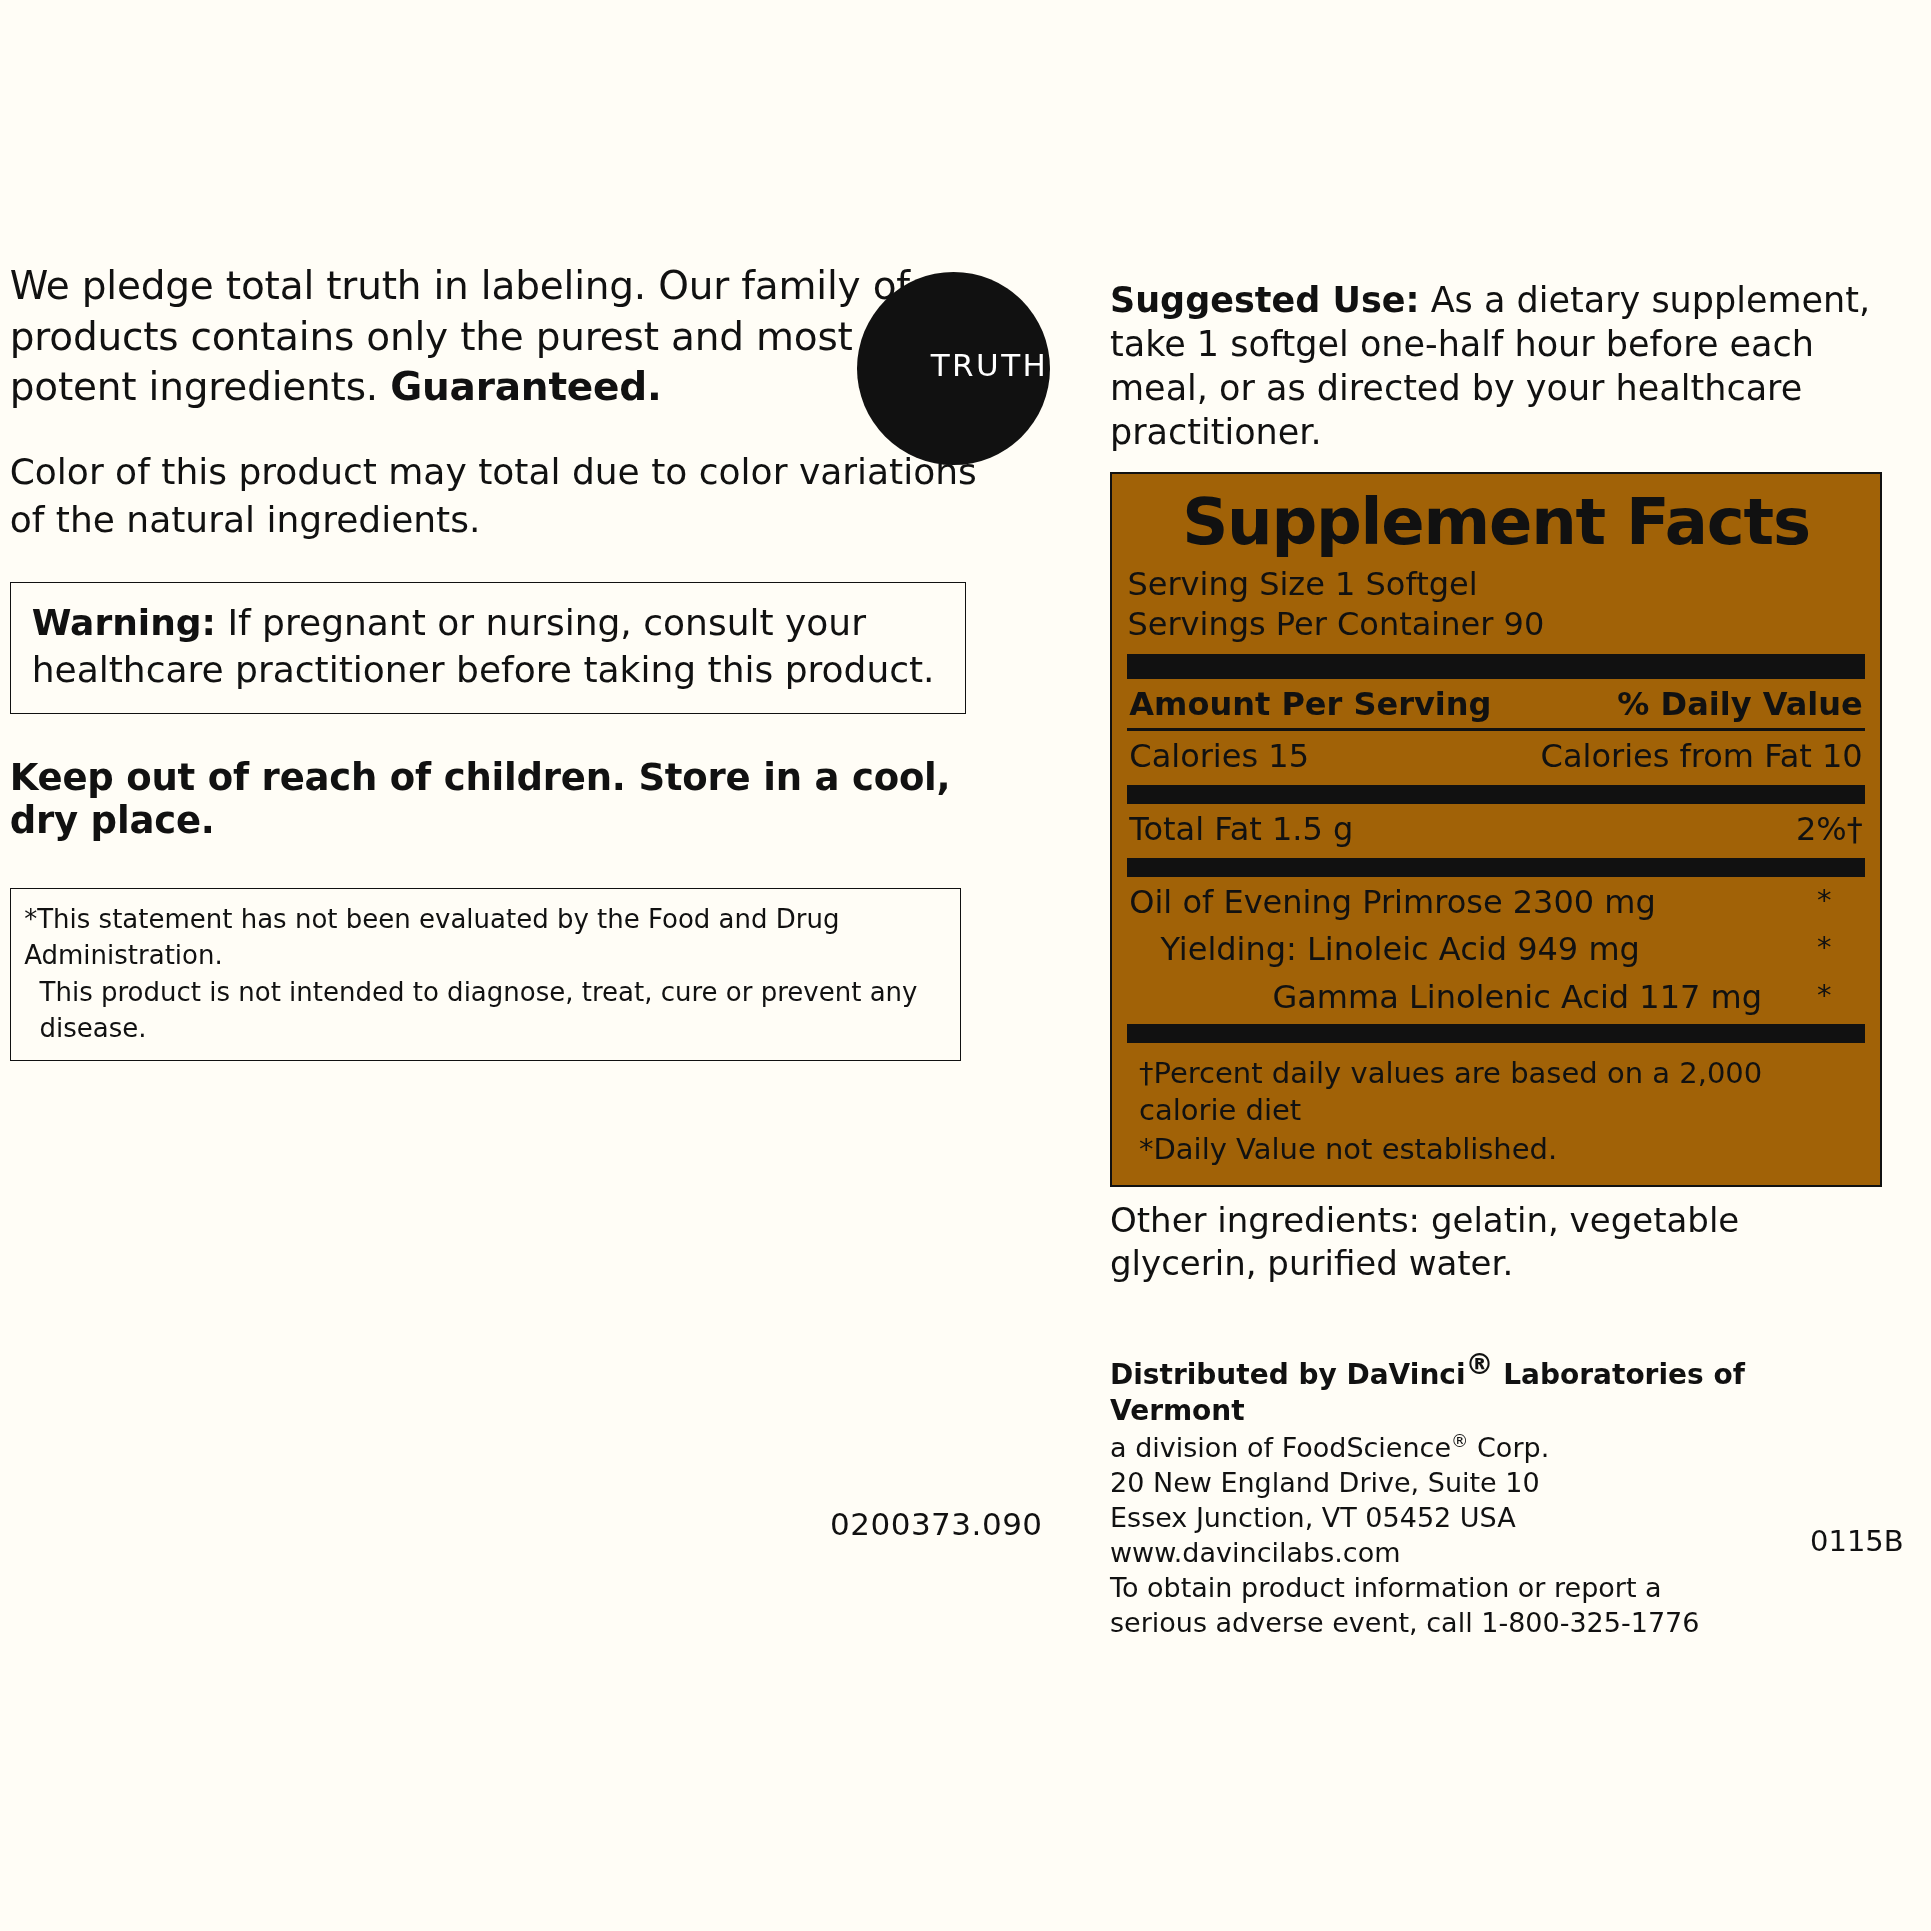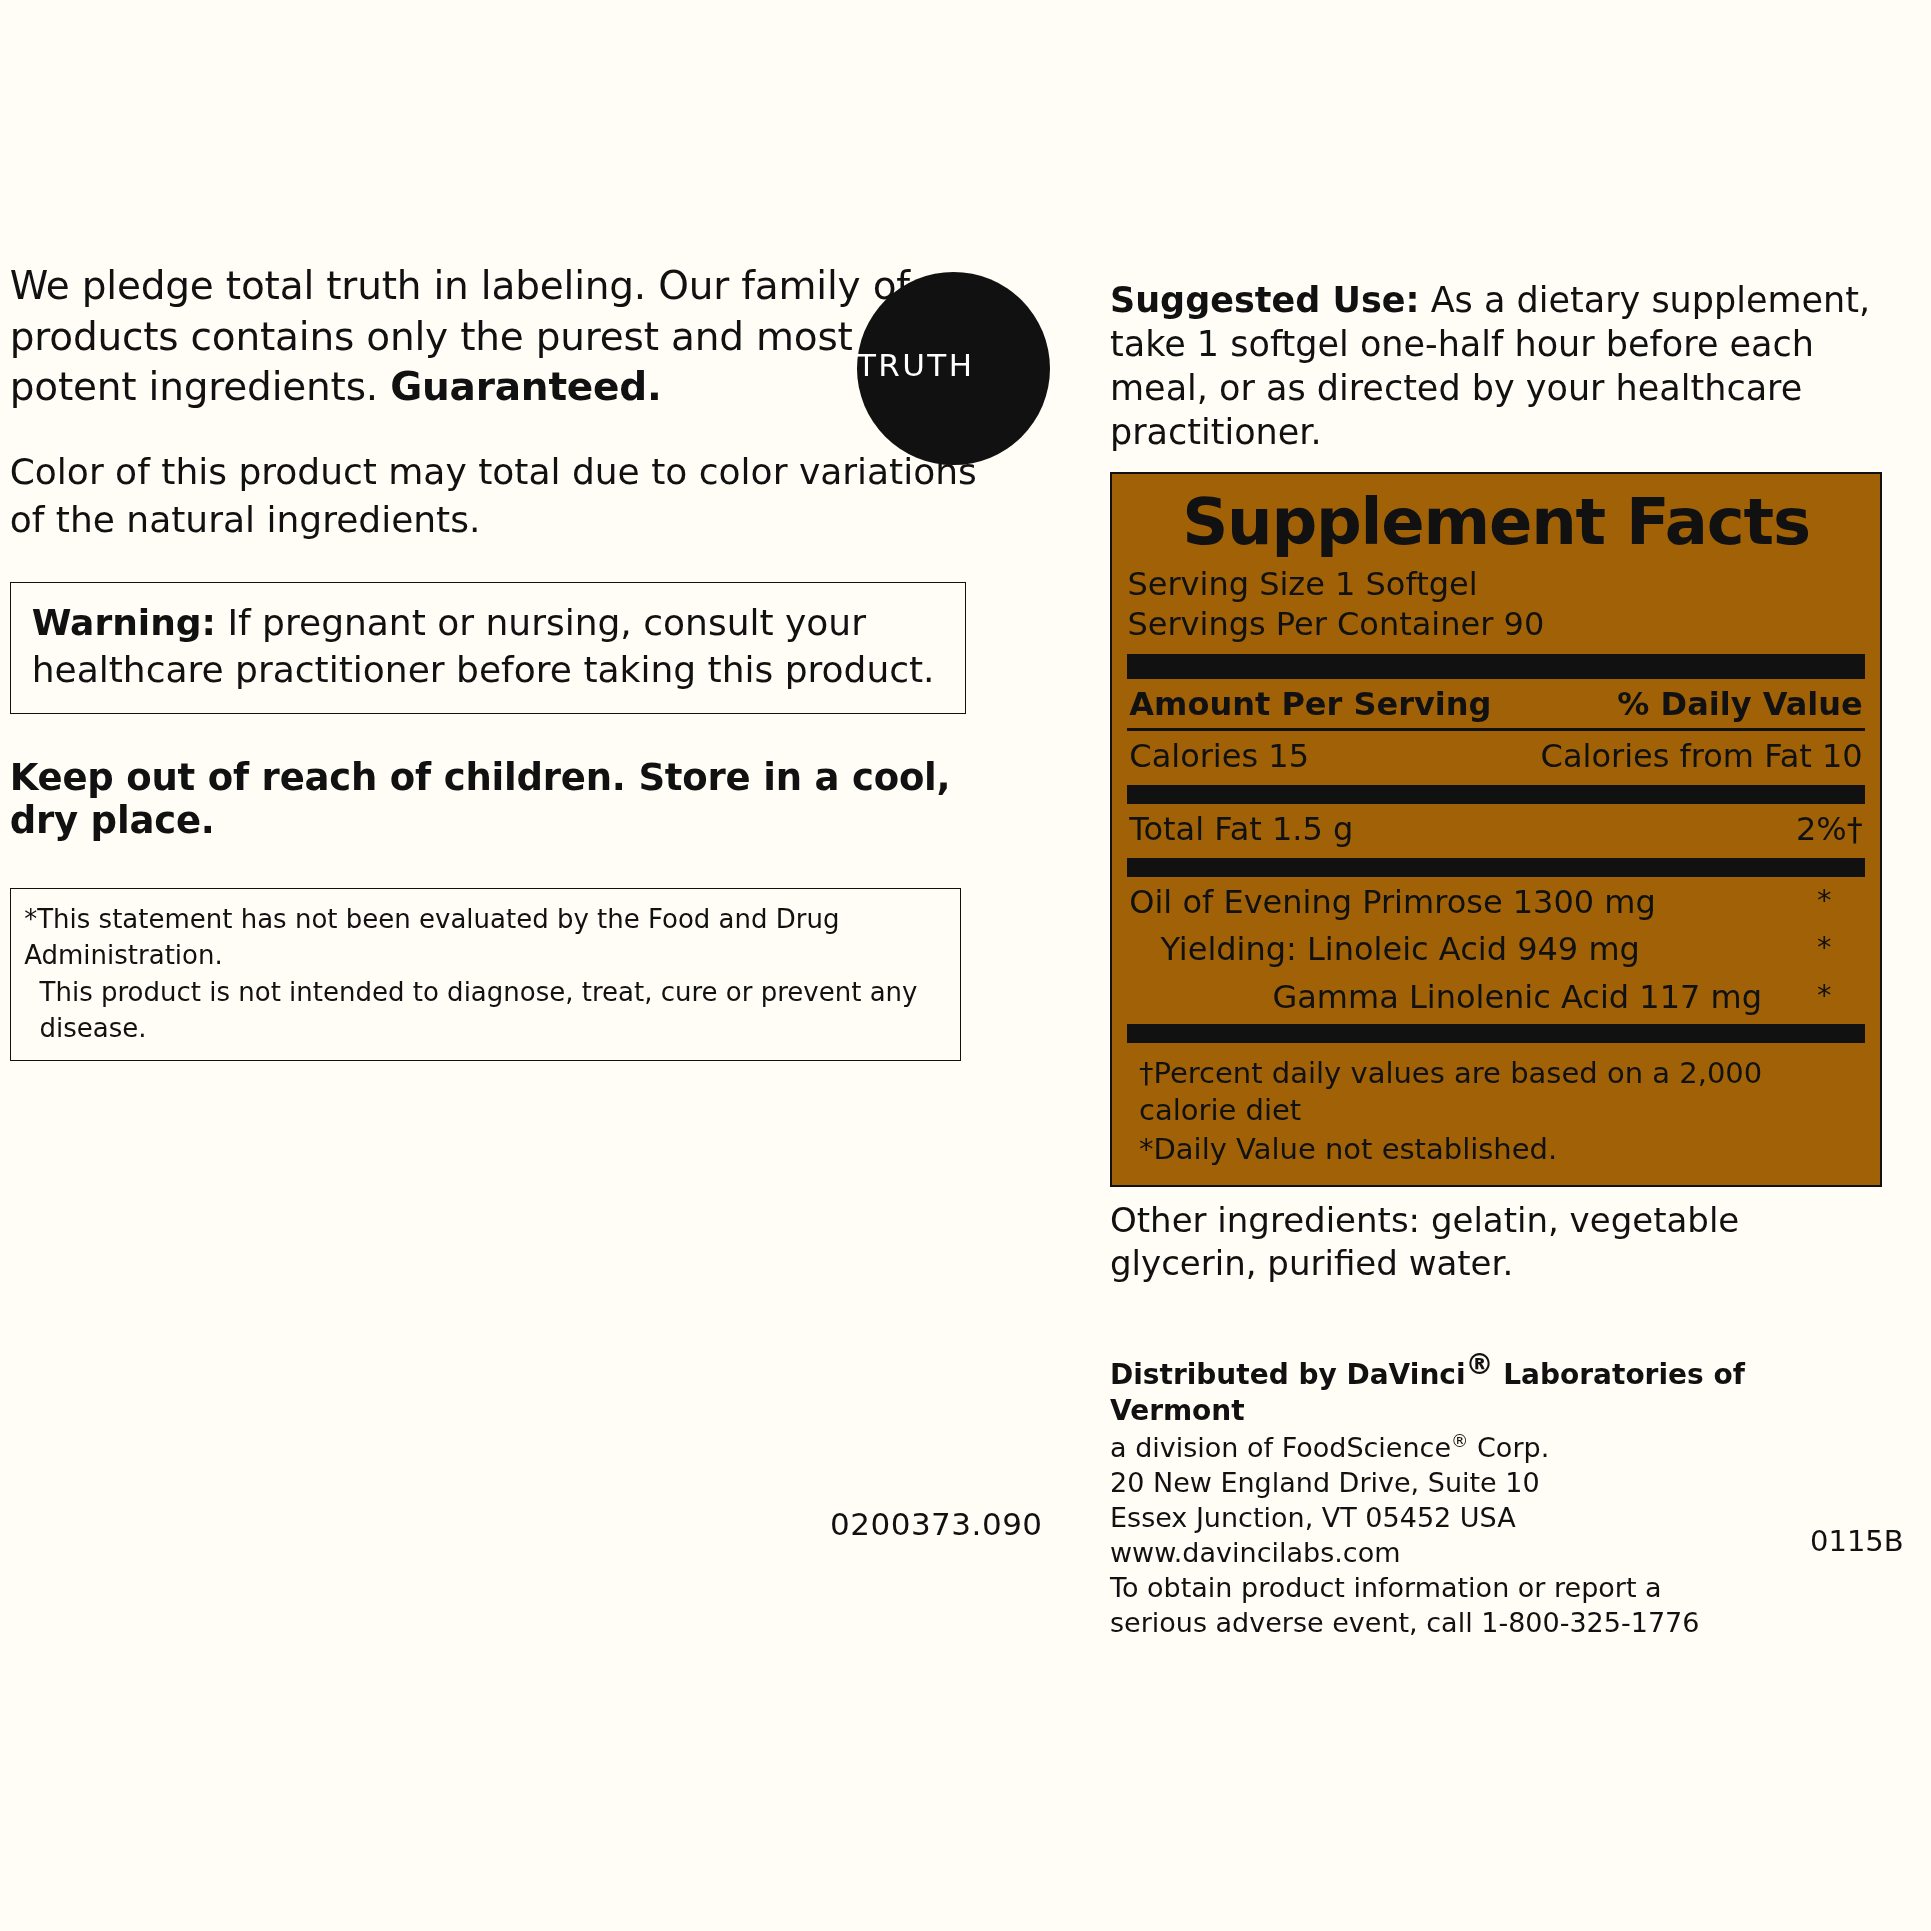--- a/index.html
+++ b/index.html
@@ -115,24 +115,25 @@
     border-left: 0 solid transparent;
     border-top: 35px solid #111111;
     border-right: 44px solid transparent;
     transform: rotate(-8deg);
   }
   .truth-text {
     position: absolute;
     left: 0;
     top: 75px;
     width: 193px;
-    text-align: left;
+    text-align: center;
     color: #ffffff;
     font-size: 31px;
     letter-spacing: 2.4px;
+    padding-left: 36px;
   }
 
   
   .right-col {
     position: absolute;
     left: 1110px;
     top: 278px;
     width: 772px;
   }
 
@@ -293,21 +294,21 @@
       <div class="bar-mid"></div>
 
       <div class="sf-row">
         <span>Total Fat  1.5 g</span>
         <span class="right">2%†</span>
       </div>
 
       <div class="bar-mid"></div>
 
       <div class="sf-ing">
-        <span>Oil of Evening Primrose 1300 mg</span>
+        <span>Oil of Evening Primrose 2300 mg</span>
         <span class="star">*</span>
       </div>
       <div class="sf-ing i1">
         <span>Yielding: Linoleic Acid 949 mg</span>
         <span class="star">*</span>
       </div>
       <div class="sf-ing i2">
         <span>Gamma Linolenic Acid 117 mg</span>
         <span class="star">*</span>
       </div>

